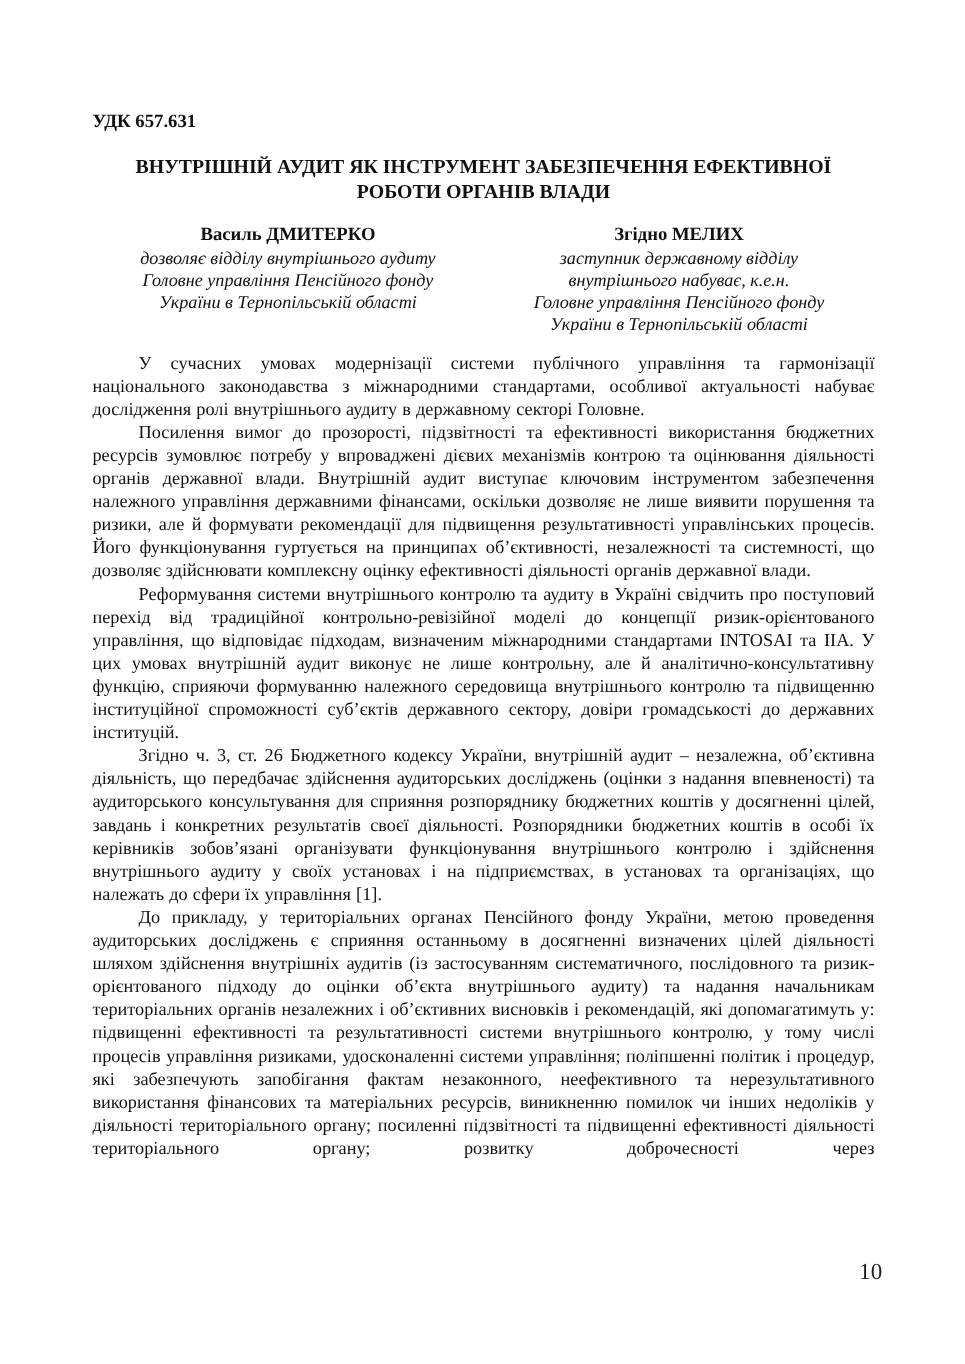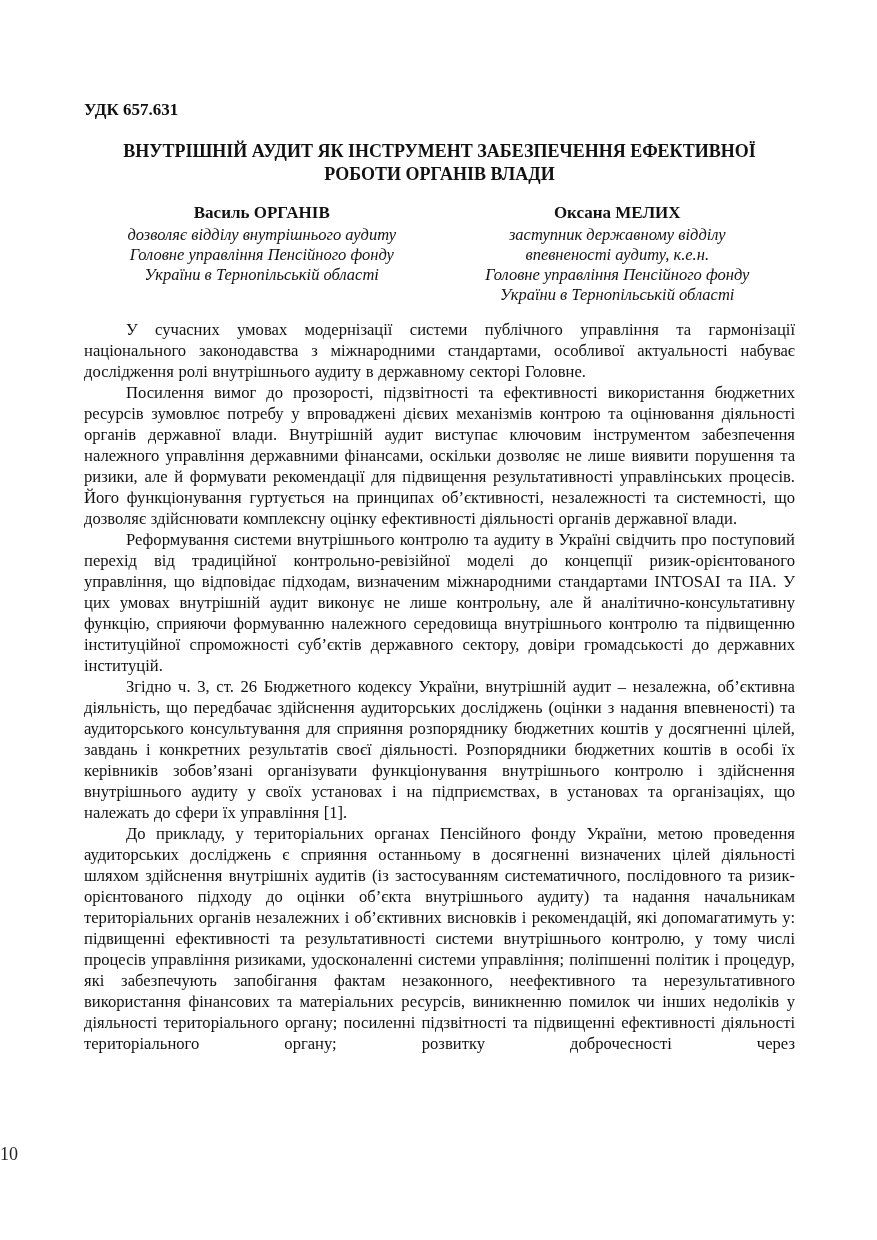--- a/index.html
+++ b/index.html
@@ -62,46 +62,46 @@
     text-indent: 42px;
     word-spacing: 0.5px;
   }
   
   .para.continues { text-align-last: justify; }
   .page-number {
     position: absolute;
     left: 0;
     right: 0;
     top: 1144px;
-    text-align: left;
-    font-size: 18px;
+    text-align: right;
+    font-size: 21px;
     color: #222222;
   }
 </style>
 </head>
 <body>
 
 <div class="page">
   <div class="content">
 
     <div class="udc">УДК 657.631</div>
 
     <div class="title">ВНУТРІШНІЙ АУДИТ ЯК ІНСТРУМЕНТ ЗАБЕЗПЕЧЕННЯ ЕФЕКТИВНОЇ РОБОТИ ОРГАНІВ ВЛАДИ</div>
 
     <div class="authors">
       <div class="author-col">
-        <div class="author-name">Василь ОРГАНІВ</div>
+        <div class="author-name">Василь ДМИТЕРКО</div>
         <div class="affil-line">дозволяє відділу внутрішнього аудиту</div>
         <div class="affil-line">Головне управління Пенсійного фонду</div>
         <div class="affil-line">України в Тернопільській області</div>
       </div>
       <div class="author-col">
-        <div class="author-name">Оксана МЕЛИХ</div>
+        <div class="author-name">Згідно МЕЛИХ</div>
         <div class="affil-line">заступник державному відділу</div>
-        <div class="affil-line">впевненості аудиту, к.е.н.</div>
+        <div class="affil-line">внутрішнього набуває, к.е.н.</div>
         <div class="affil-line">Головне управління Пенсійного фонду</div>
         <div class="affil-line">України в Тернопільській області</div>
       </div>
     </div>
 
     <div class="body-text">
       <p class="para">У сучасних умовах модернізації системи публічного управління та гармонізації національного законодавства з міжнародними стандартами, особливої актуальності набуває дослідження ролі внутрішнього аудиту в державному секторі Головне.</p>
       <p class="para">Посилення вимог до прозорості, підзвітності та ефективності використання бюджетних ресурсів зумовлює потребу у впроваджені дієвих механізмів контрою та оцінювання діяльності органів державної влади. Внутрішній аудит виступає ключовим інструментом забезпечення належного управління державними фінансами, оскільки дозволяє не лише виявити порушення та ризики, але й формувати рекомендації для підвищення результативності управлінських процесів. Його функціонування гуртується на принципах об’єктивності, незалежності та системності, що дозволяє здійснювати комплексну оцінку ефективності діяльності органів державної влади.</p>
       <p class="para">Реформування системи внутрішнього контролю та аудиту в Україні свідчить про поступовий перехід від традиційної контрольно-ревізійної моделі до концепції ризик-орієнтованого управління, що відповідає підходам, визначеним міжнародними стандартами INTOSAI та IIA. У цих умовах внутрішній аудит виконує не лише контрольну, але й аналітично-консультативну функцію, сприяючи формуванню належного середовища внутрішнього контролю та підвищенню інституційної спроможності суб’єктів державного сектору, довіри громадськості до державних інституцій.</p>
       <p class="para">Згідно ч. 3, ст. 26 Бюджетного кодексу України, внутрішній аудит – незалежна, об’єктивна діяльність, що передбачає здійснення аудиторських досліджень (оцінки з надання впевненості) та аудиторського консультування для сприяння розпоряднику бюджетних коштів у досягненні цілей, завдань і конкретних результатів своєї діяльності. Розпорядники бюджетних коштів в особі їх керівників зобов’язані організувати функціонування внутрішнього контролю і здійснення внутрішнього аудиту у своїх установах і на підприємствах, в установах та організаціях, що належать до сфери їх управління [1].</p>

